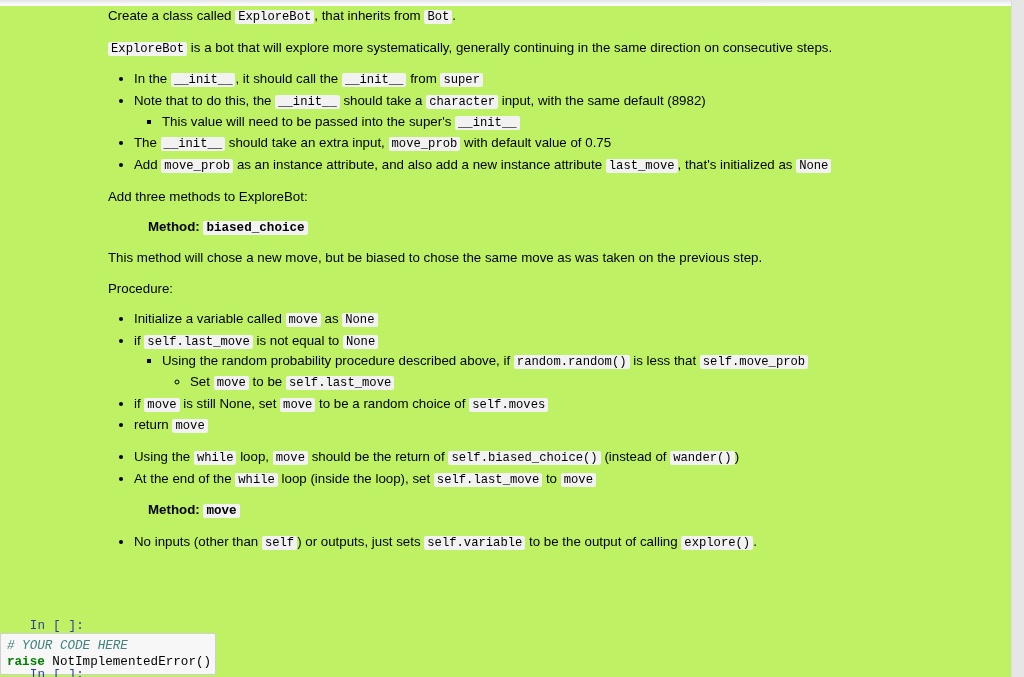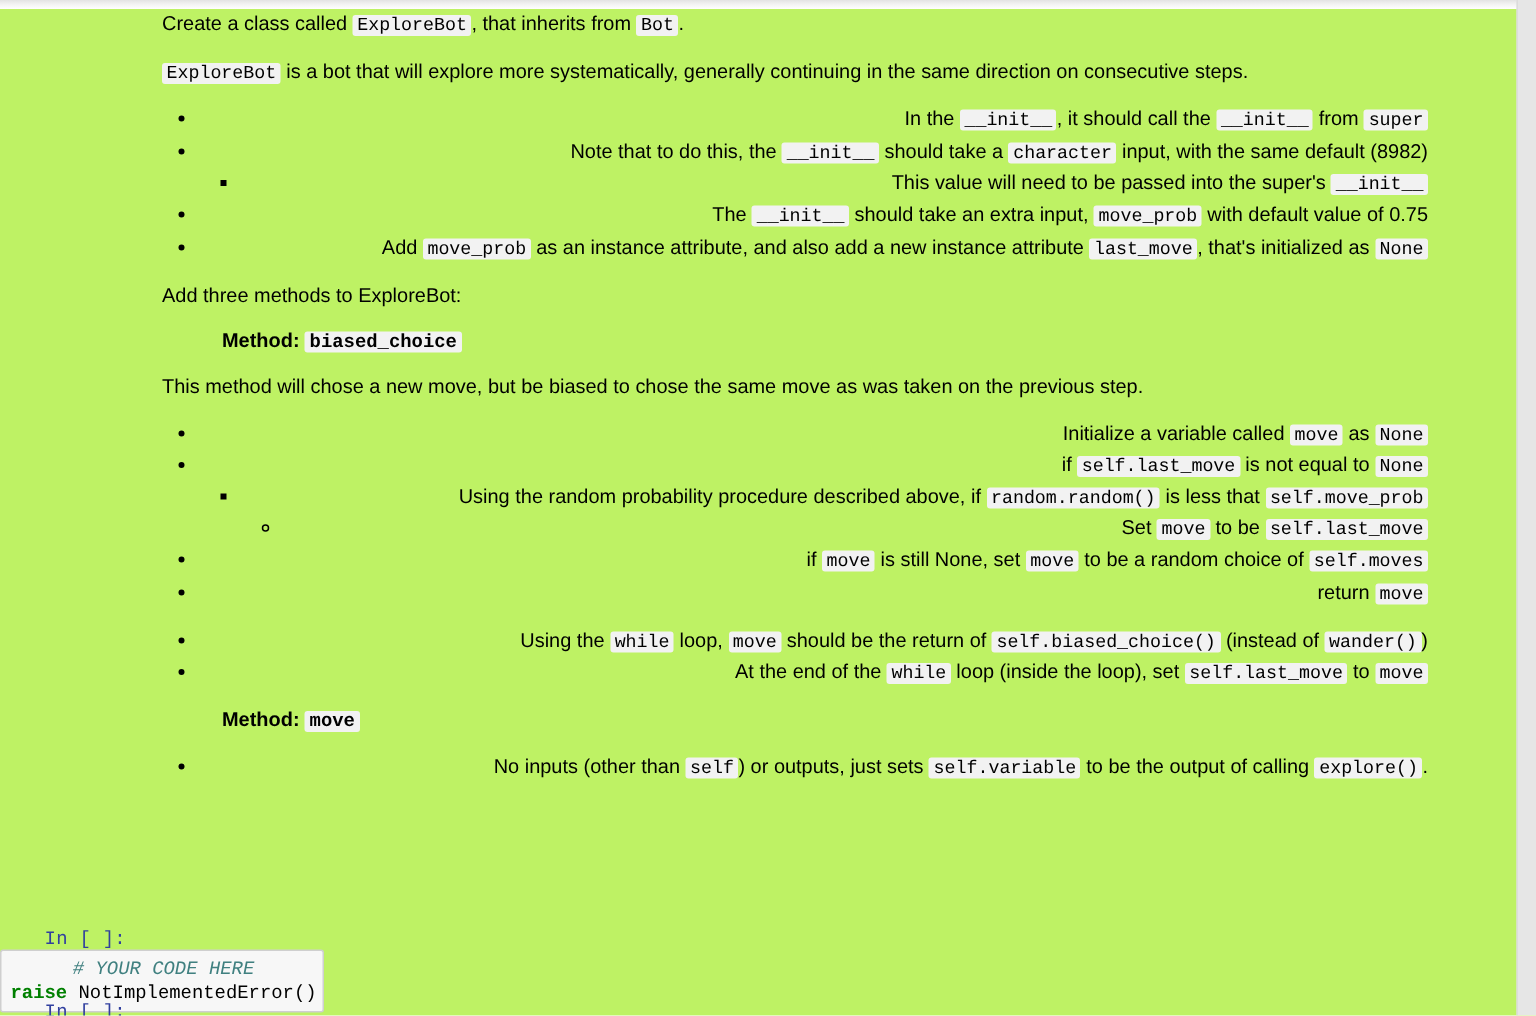--- a/index.html
+++ b/index.html
@@ -85,21 +85,20 @@
     padding-left: 28px;
     list-style-type: square;
   }
   .md-inner ul ul ul {
     margin: 0;
     padding-left: 28px;
     list-style-type: circle;
   }
   .md-inner li {
     margin: 0 0 1px 0;
-    text-align: right;
   }
   .md-inner h4 {
     font-size: 13.3px;
     font-weight: bold;
     margin: 0 0 11px 0;
     line-height: 1.45;
     padding-left: 40px;
   }
   code, .ic {
     font-family: "Liberation Mono", "DejaVu Sans Mono", monospace;
@@ -137,21 +136,20 @@
     letter-spacing: 0.2px;
   }
   .input-area {
     flex: 1;
     margin-right: 1px;
     background: #f7f7f7;
     border: 1px solid #cfcfcf;
     border-radius: 2px;
     padding: 4px 4px 4px 6px;
     box-sizing: border-box;
-    text-align: center;
   }
   .code-line {
     font-family: "Liberation Mono", "DejaVu Sans Mono", monospace;
     font-size: 12.6px;
     line-height: 16px;
     white-space: pre;
     color: #000;
   }
   .tok-comment { color: #408080; font-style: italic; }
   .tok-keyword { color: #008000; font-weight: bold; }
@@ -186,20 +184,21 @@
 
           <li><span>Add </span><span class="ic">move_prob</span><span> as an instance attribute, and also add a new instance attribute </span><span class="ic">last_move</span><span>, that's initialized as </span><span class="ic">None</span></li>
         </ul>
 
         <p>Add three methods to ExploreBot:</p>
 
         <h4><span>Method: </span><span class="ic">biased_choice</span></h4>
 
         <p>This method will chose a new move, but be biased to chose the same move as was taken on the previous step.</p>
 
+        <p>Procedure:</p>
 
         <ul>
           <li><span>Initialize a variable called </span><span class="ic">move</span><span> as </span><span class="ic">None</span></li>
 
           <li><span>if </span><span class="ic">self.last_move</span><span> is not equal to </span><span class="ic">None</span>
             <ul>
               <li><span>Using the random probability procedure described above, if </span><span class="ic">random.random()</span><span> is less that </span><span class="ic">self.move_prob</span>
                 <ul>
                   <li><span>Set </span><span class="ic">move</span><span> to be </span><span class="ic">self.last_move</span></li>
                 </ul>

